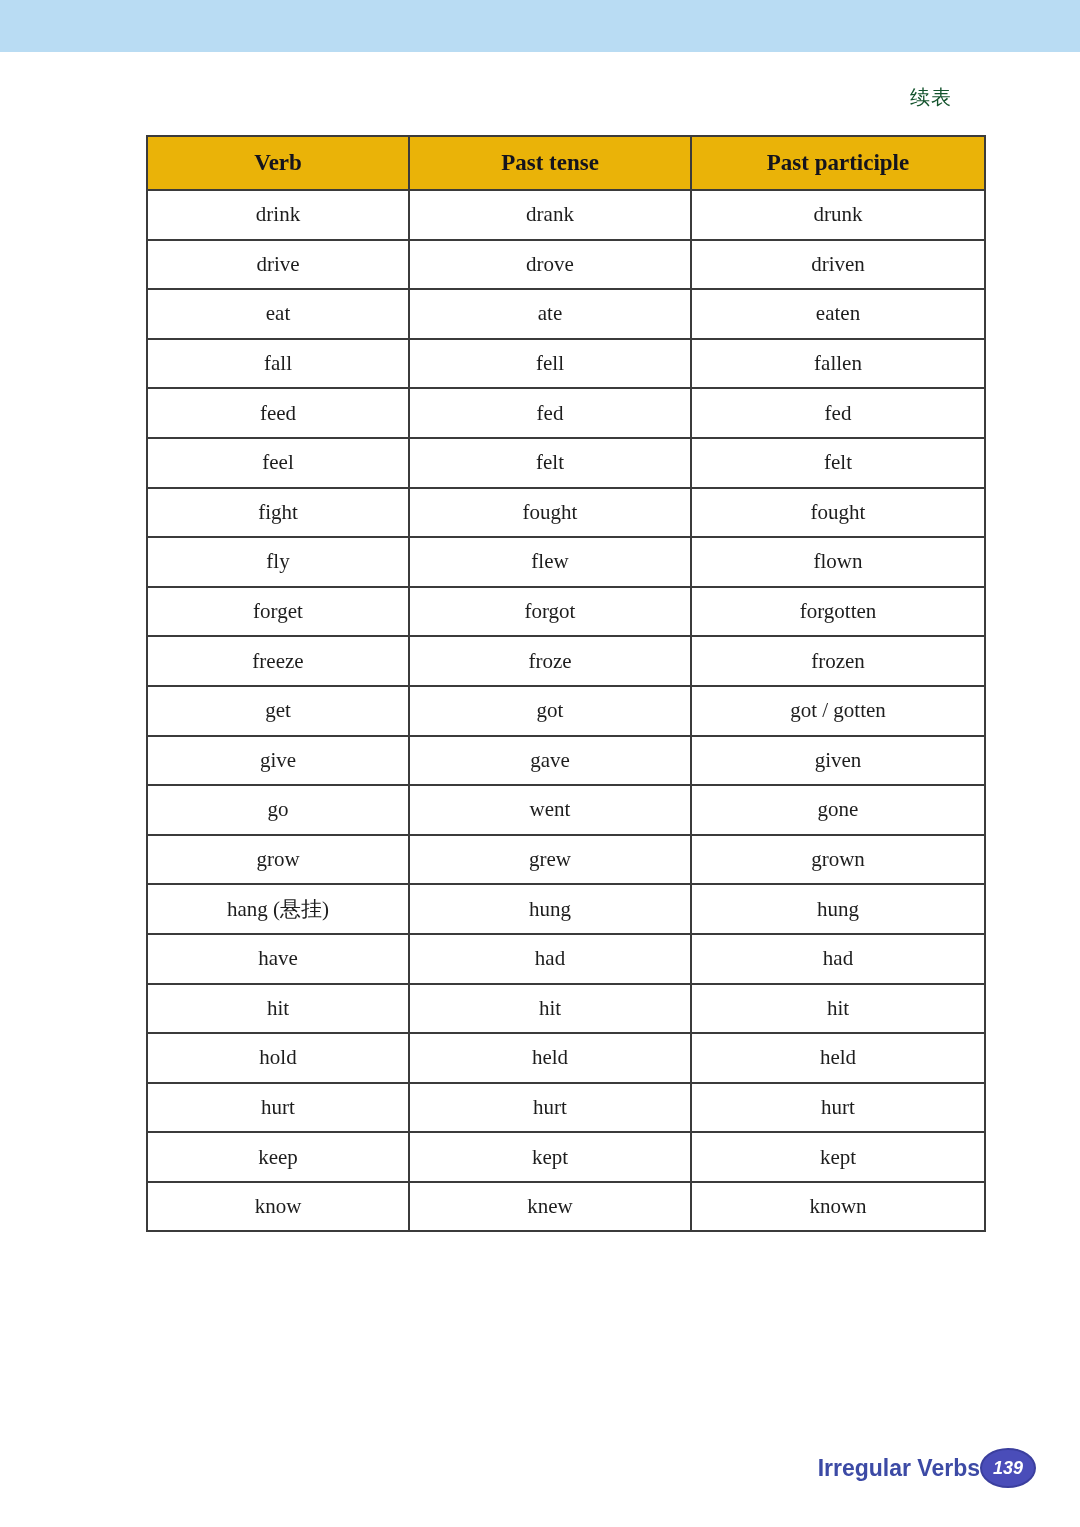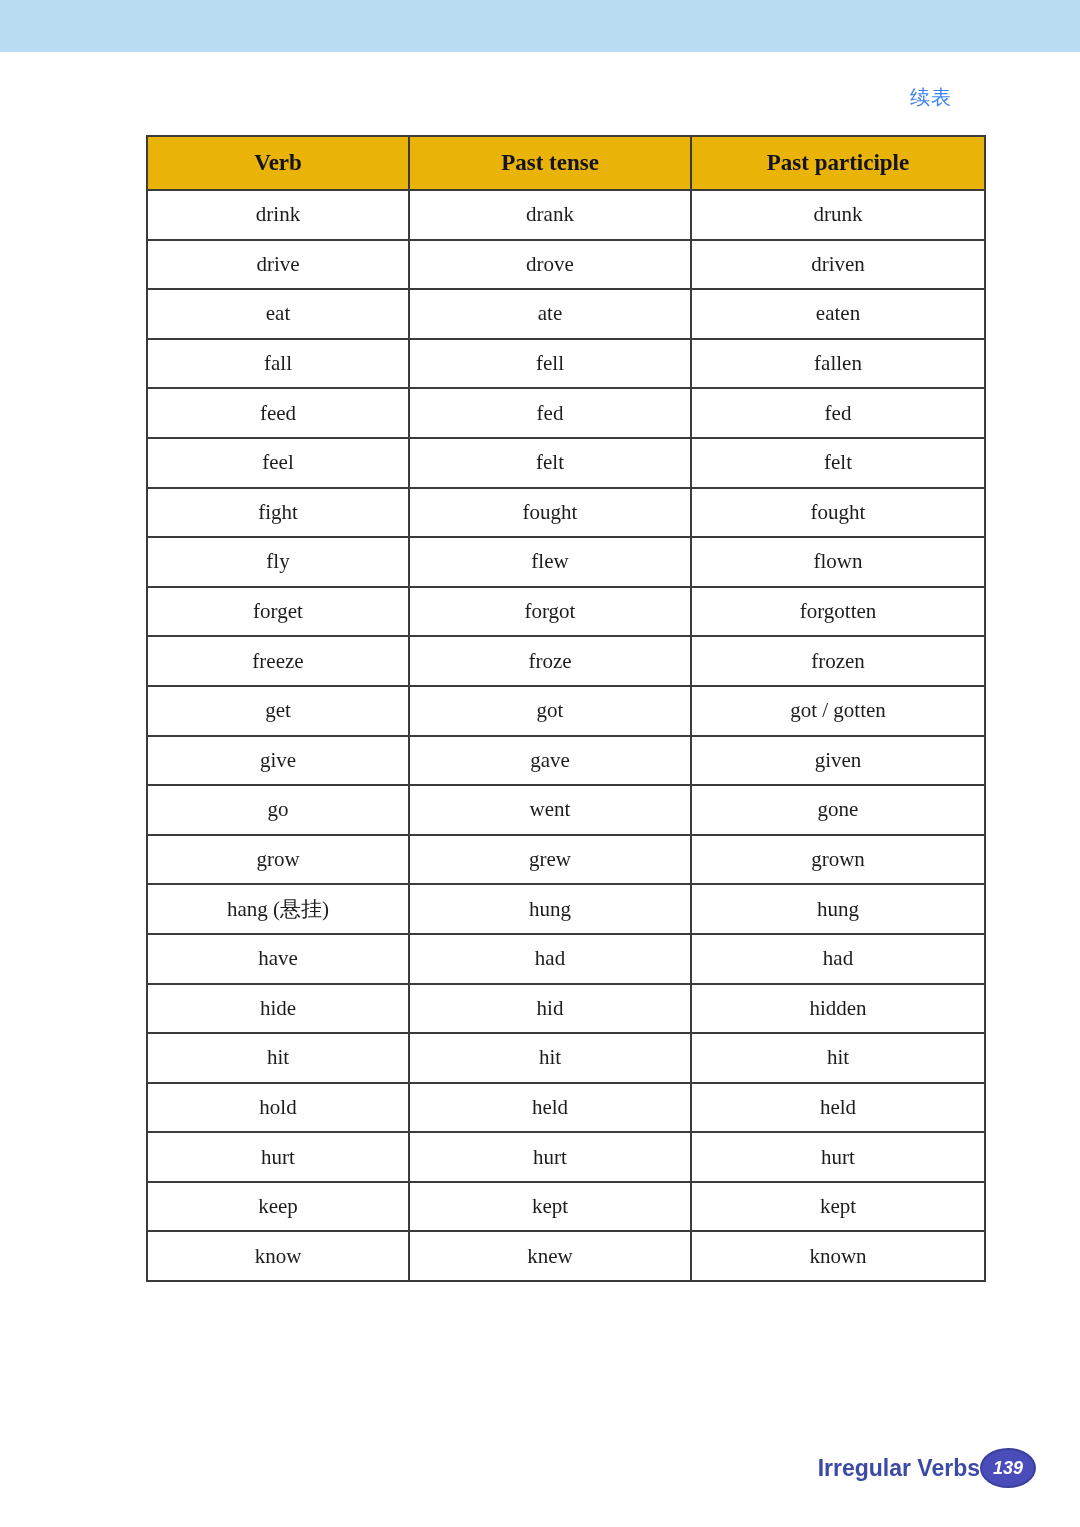--- a/index.html
+++ b/index.html
@@ -18,21 +18,21 @@
     width: 1080px;
     height: 52px;
     background: #b9dcf3;
   }
   .continued-label {
     position: absolute;
     top: 84px;
     right: 128px;
     font-family: Liberation Sans, sans-serif;
     font-size: 20px;
-    color: #3b82f6;
+    color: #14532d;
     letter-spacing: 1px;
   }
   table.verb-table {
     position: absolute;
     top: 135px;
     left: 146px;
     width: 838px;
     border-collapse: collapse;
     table-layout: fixed;
   }
@@ -182,25 +182,20 @@
         <td>hang (悬挂)</td>
         <td>hung</td>
         <td>hung</td>
       </tr>
       <tr>
         <td>have</td>
         <td>had</td>
         <td>had</td>
       </tr>
       <tr>
-        <td>hide</td>
-        <td>hid</td>
-        <td>hidden</td>
-      </tr>
-      <tr>
         <td>hit</td>
         <td>hit</td>
         <td>hit</td>
       </tr>
       <tr>
         <td>hold</td>
         <td>held</td>
         <td>held</td>
       </tr>
       <tr>

